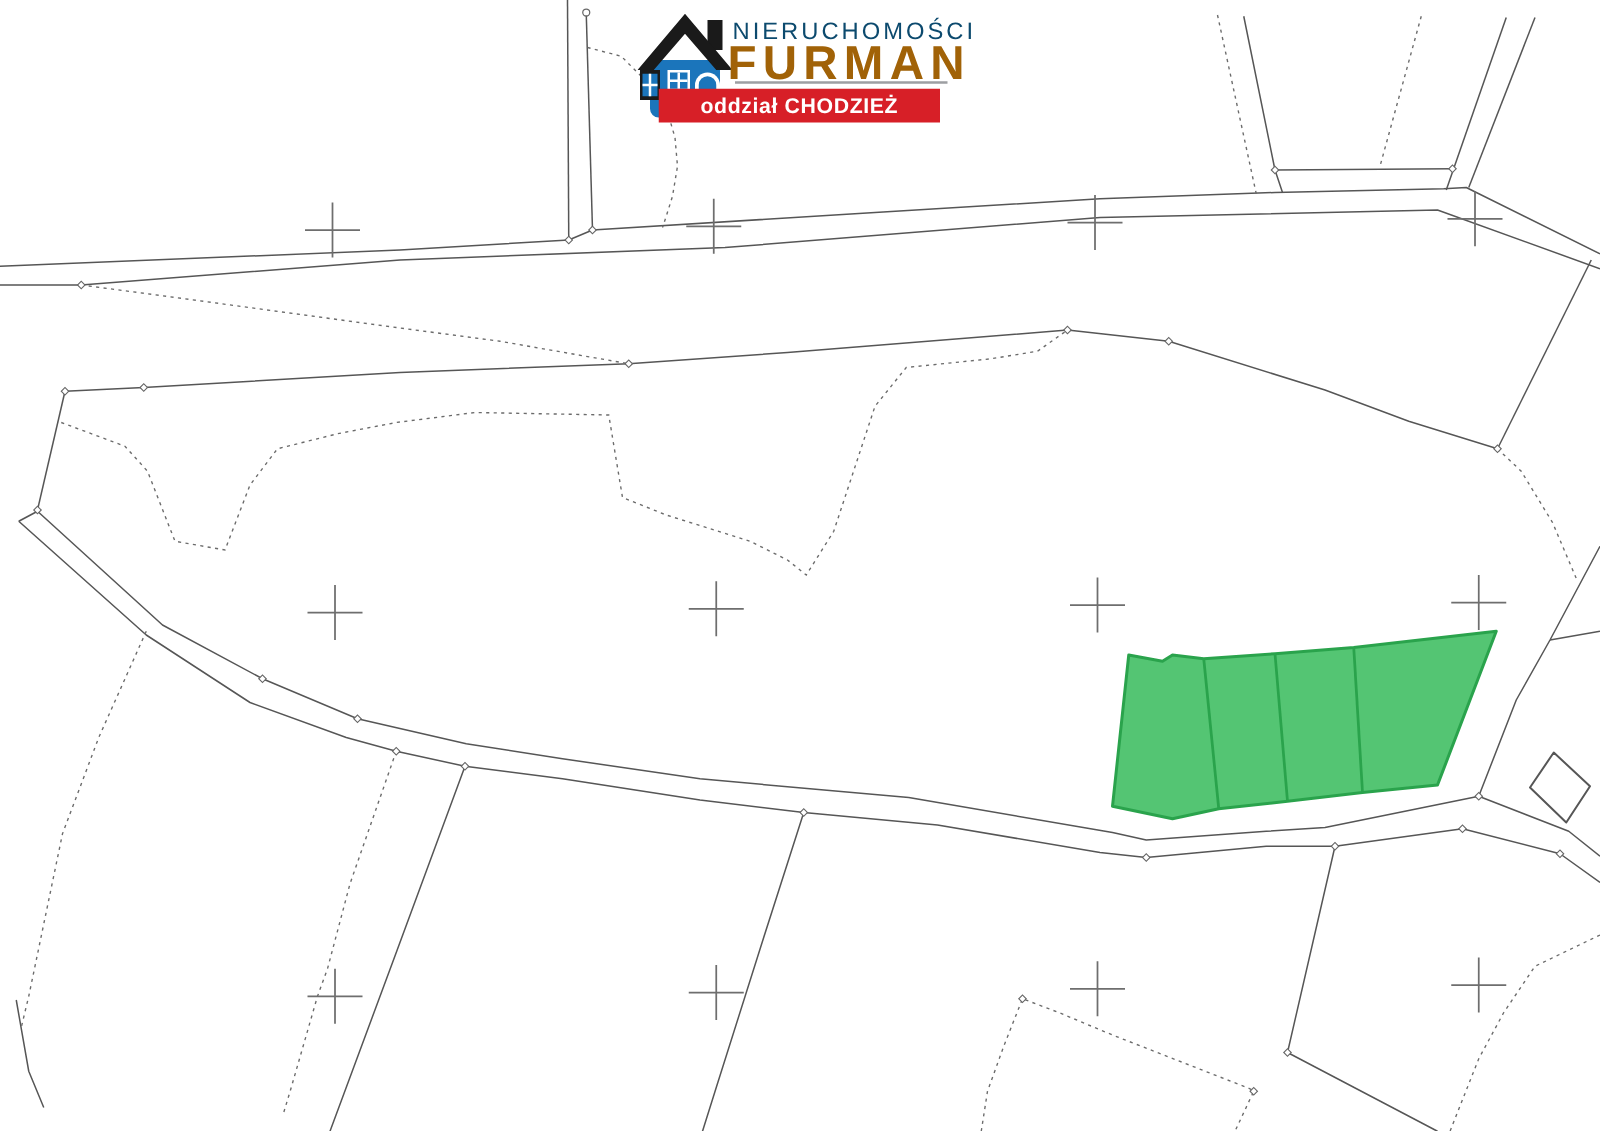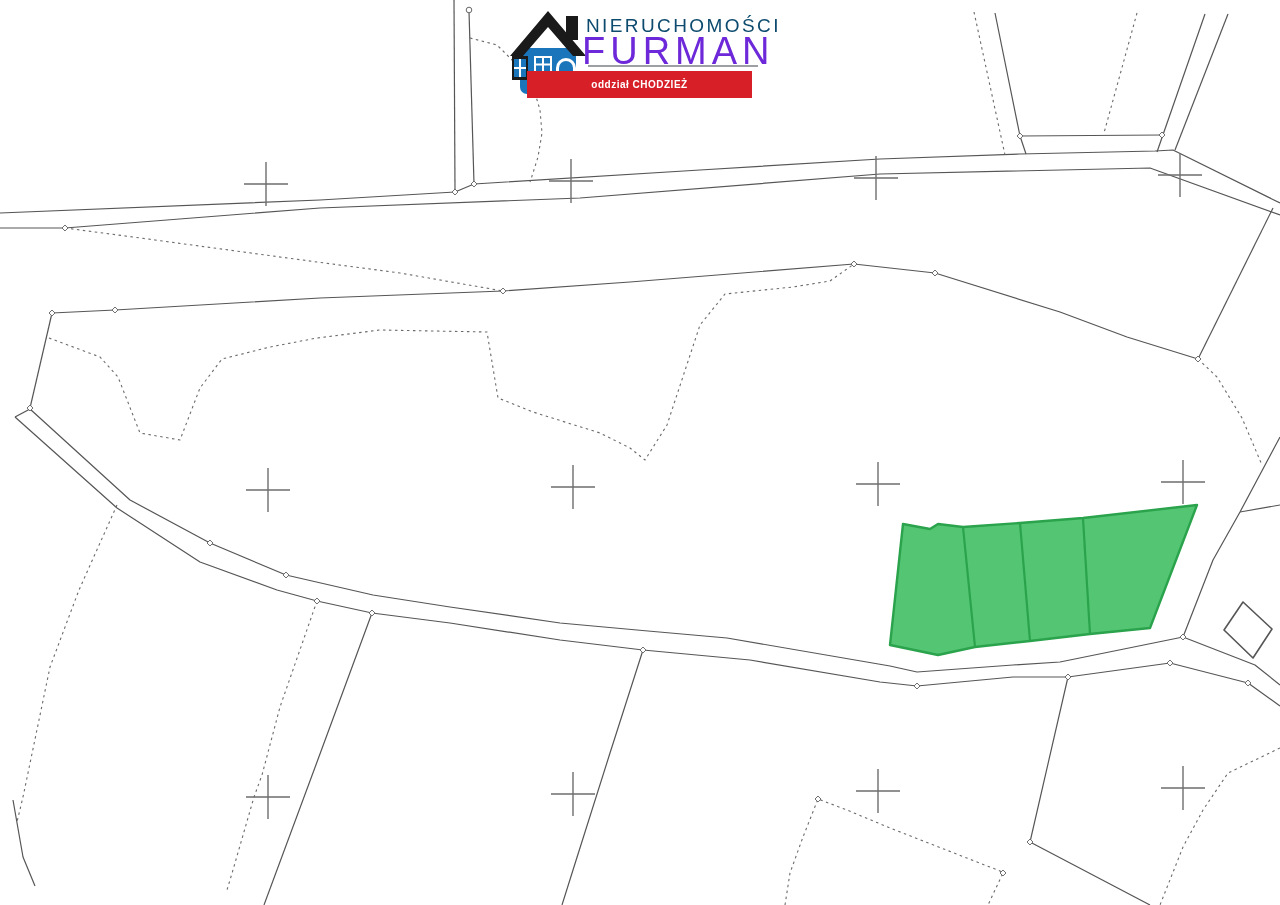--- a/index.html
+++ b/index.html
@@ -5,25 +5,25 @@
   html,body{margin:0;padding:0;background:#ffffff;}
   #stage{position:relative;width:1280px;height:905px;background:#ffffff;overflow:hidden;
          font-family:"Liberation Sans", sans-serif;}
   #map-svg{position:absolute;left:0;top:0;width:1280px;height:905px;}
   
   #logo{position:absolute;left:510px;top:4px;width:260px;height:96px;}
   #logo-house{position:absolute;left:0;top:2px;width:76px;height:92px;}
   #logo-text1{position:absolute;left:76px;top:11px;width:180px;height:18px;
               font-size:19px;font-weight:500;letter-spacing:2.4px;color:#0c4a6e;white-space:nowrap;}
   #logo-text2{position:absolute;left:72px;top:26px;width:184px;height:38px;
-              font-size:38px;font-weight:400;letter-spacing:5px;color:#6d28d9;white-space:nowrap;}
+              font-size:38px;font-weight:700;letter-spacing:5px;color:#a16207;white-space:nowrap;}
   #logo-underline{position:absolute;left:78px;top:61px;width:170px;height:2px;background:#9d9fa2;}
   #logo-banner{position:absolute;left:17px;top:67px;width:225px;height:27px;background:#d71f27;
                display:flex;align-items:center;justify-content:center;}
-  #logo-banner span{color:#ffffff;font-size:10px;font-weight:700;letter-spacing:0.5px;white-space:nowrap;}
+  #logo-banner span{color:#ffffff;font-size:17px;font-weight:700;letter-spacing:0.5px;white-space:nowrap;}
 </style>
 </head>
 <body>
 
 <div id="stage">
 
   <svg id="map-svg" viewBox="0 0 1280 905">
       <rect x="0" y="0" width="1280" height="905" fill="#ffffff"></rect>
       <polyline points="0,213 320,200 455,192 474,184 700,170 880,159 1020,154 1155,151 1173,150 1280,203" fill="none" stroke="#565656" stroke-width="1.2" stroke-linejoin="round"></polyline>
       <polyline points="0,228 65,228 320,208 580,198 880,174 1150,168 1280,215" fill="none" stroke="#565656" stroke-width="1.2" stroke-linejoin="round"></polyline>

